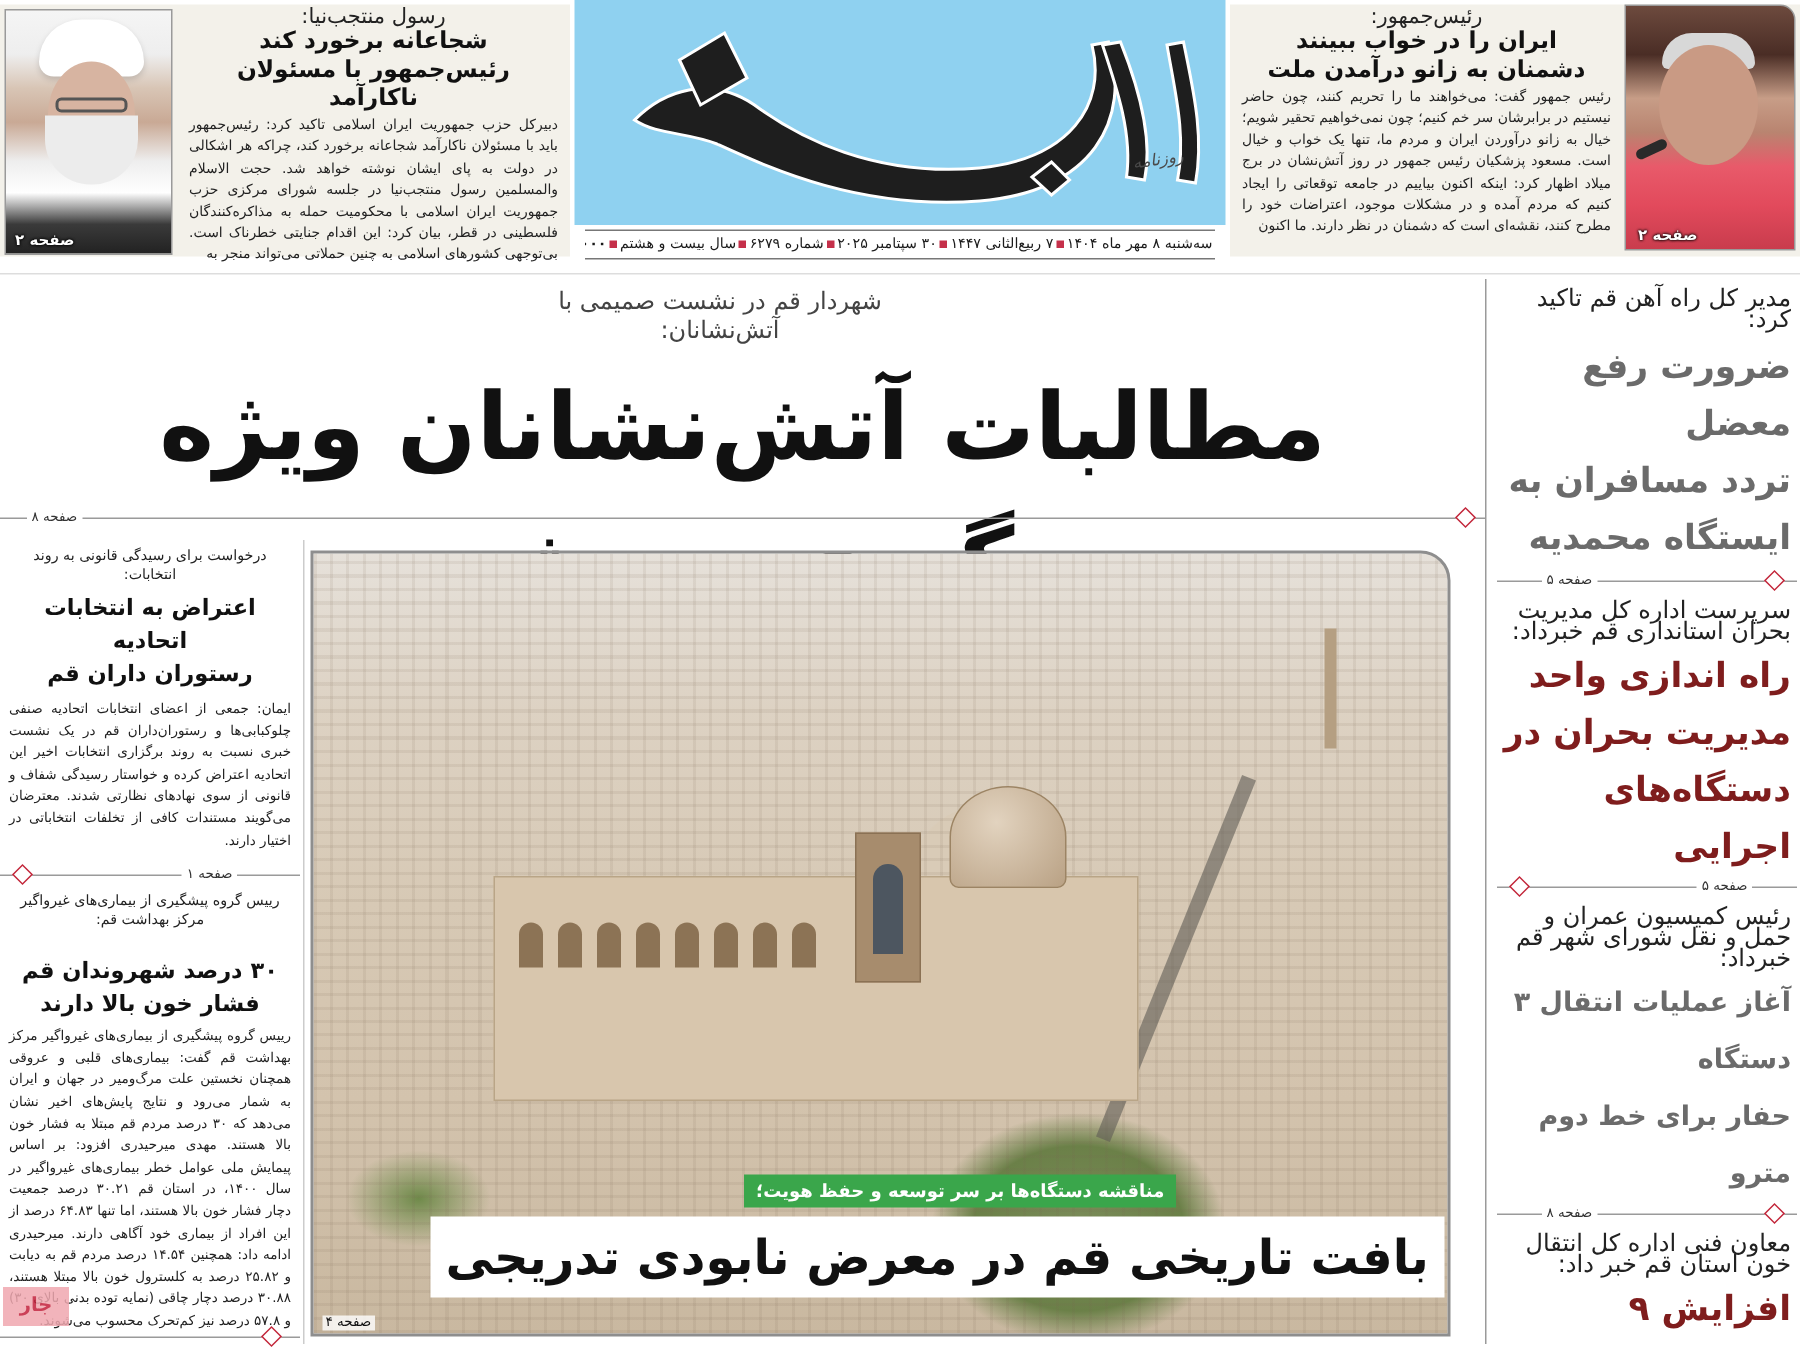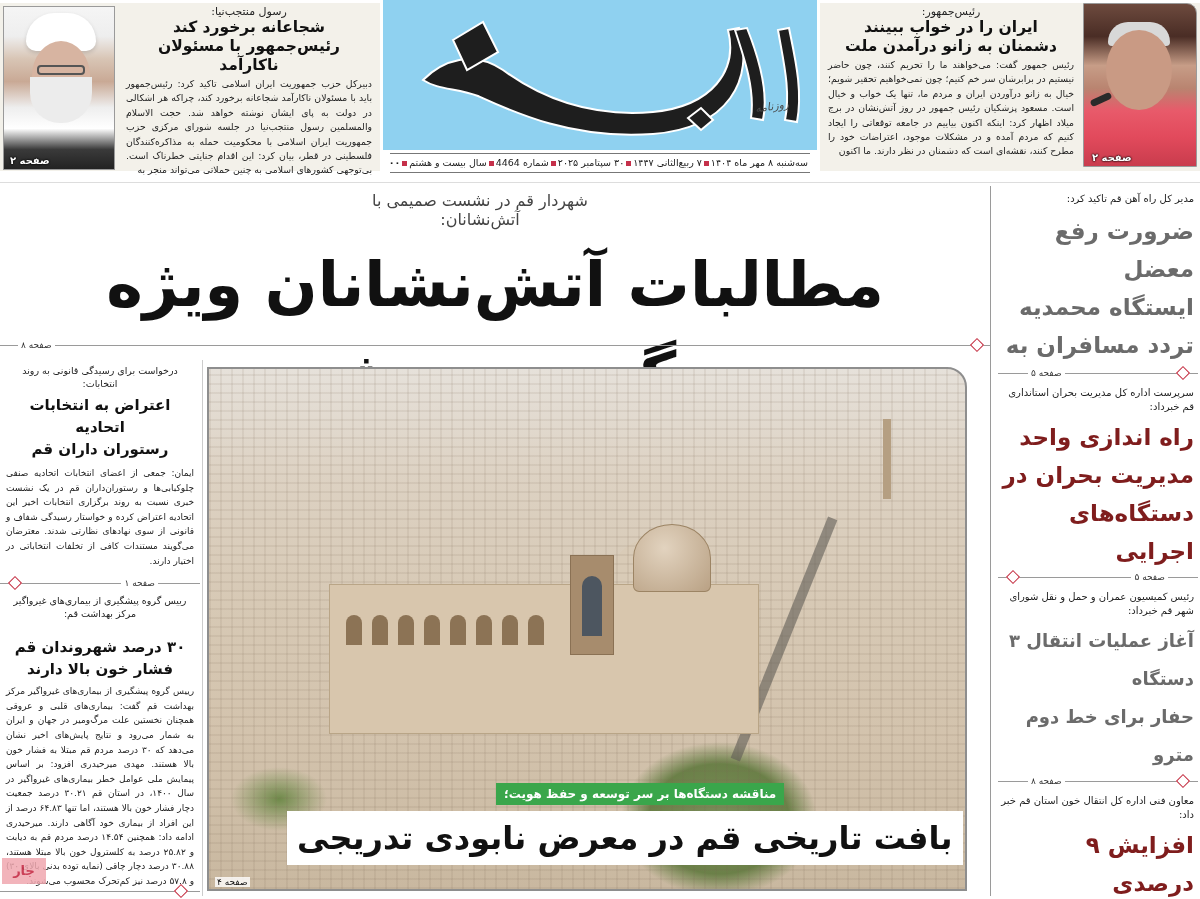--- a/index.html
+++ b/index.html
@@ -22,21 +22,21 @@
   .photo.right .face { left: 22px; top: 26px; width: 66px; height: 80px; background: #c99a84; }
   .photo.right .hair { position: absolute; left: 24px; top: 18px; width: 62px; height: 24px; background: #d8d8d8; border-radius: 30px 30px 6px 6px; }
   .photo.right .mic { position: absolute; left: 6px; top: 92px; width: 22px; height: 7px; background: #2a2a2a; border-radius: 4px; transform: rotate(-25deg); }
   .page-tag { position: absolute; bottom: 3px; font-size: 10px; color: #fff; font-weight: bold; text-shadow: 0 0 2px #000, 0 0 2px #000; }
   .photo.left .page-tag { left: 6px; }
   .photo.right .page-tag { left: 8px; }
 
   .side-text { position: absolute; top: 0; padding: 2px 6px; text-align: center; }
   .side-box.left .side-text { left: 120px; width: 258px; }
   .side-box.right .side-text { left: 2px; width: 258px; }
-  .kicker { font-size: 11px; color: #222; line-height: 13px; }
+  .kicker { font-size: 14px; color: #222; line-height: 13px; }
   .headline-sm { font-size: 15.5px; font-weight: bold; line-height: 19px; color: #111; }
   .body-text { font-size: 9.3px; line-height: 14.4px; text-align: justify; color: #222; margin-top: 2px; }
 
   .logo-box { position: absolute; left: 383px; top: 0; width: 434px; height: 150px; background: #8fd1f0; overflow: hidden; }
   .logo-box svg { position: absolute; left: 0; top: 0; }
   .logo-sub { position: absolute; left: 372px; top: 100px; font-size: 11px; color: #4a4a4a; font-style: italic; transform: rotate(-8deg); }
   .dateline { position: absolute; left: 390px; top: 153px; width: 420px; height: 20px; border-top: 1px solid #777; border-bottom: 1px solid #777; font-size: 9.5px; line-height: 18px; text-align: right; white-space: nowrap; overflow: hidden; padding-right: 2px; }
   .dateline .price { font-weight: bold; }
   .dateline .sep { display: inline-block; width: 5px; height: 5px; background: #c5304a; margin: 0 2px; vertical-align: middle; }
 
@@ -77,21 +77,21 @@
   .dome { position: absolute; left: 424px; top: 155px; width: 78px; height: 68px; background: radial-gradient(circle at 40% 35%, #e2d3bf, #b9a184); border-radius: 50% 50% 6px 6px; border: 1px solid #9c8464; }
   .minaret { position: absolute; left: 674px; top: 50px; width: 8px; height: 80px; background: #b59f82; }
   .street { position: absolute; left: 570px; top: 140px; width: 10px; height: 260px; background: #5f5b55; transform: rotate(22deg); opacity: .6; }
 
   .photo-kicker { position: absolute; left: 287px; top: 414px; height: 22px; padding: 0 8px; background: #3aa64b; color: #fff; font-size: 12px; font-weight: bold; line-height: 22px; white-space: nowrap; }
   .photo-headline { position: absolute; left: 78px; top: 442px; height: 54px; padding: 0 10px; background: #ffffff; color: #111; font-size: 32px; font-weight: bold; line-height: 54px; white-space: nowrap; letter-spacing: -0.5px; }
   .photo-page { position: absolute; left: 6px; bottom: 2px; font-size: 9px; color: #111; background: rgba(255,255,255,.8); padding: 0 2px; }
 
   
   .right-col { position: absolute; left: 998px; top: 192px; width: 200px; text-align: right; }
-  .rstory .kicker { font-size: 10px; line-height: 14px; color: #222; padding-right: 4px; text-align: right; }
+  .rstory .kicker { font-size: 16px; line-height: 14px; color: #222; padding-right: 4px; text-align: right; }
   .rstory .headline-gray { font-size: 23px; font-weight: bold; line-height: 38px; color: #6b6b6b; padding-right: 4px; }
   .rstory .headline-dark { font-size: 23px; font-weight: bold; line-height: 38px; color: #7f1d1d; padding-right: 4px; }
 
   .watermark { position: absolute; left: 2px; top: 858px; width: 44px; height: 26px; background: #f0a8b0; opacity: .85; color: #c21f3a; font-size: 13px; font-weight: bold; text-align: center; line-height: 26px; }
 </style>
 </head>
 <body>
 
 <div class="masthead">
 
@@ -115,21 +115,21 @@
     <svg width="434" height="150" viewBox="0 0 434 150">
       <path d="M40,80 C60,60 90,50 120,70 C150,92 200,118 270,112 C330,106 355,70 345,30 L356,28 C372,80 345,128 270,134 C190,140 130,112 95,96 C75,88 55,90 40,80 Z" fill="#1e1e1e" stroke="#fff" stroke-width="2"></path>
       <path d="M70,40 L100,22 L115,52 L84,70 Z" fill="#1e1e1e" stroke="#fff" stroke-width="2"></path>
       <path d="M305,118 L318,108 L330,120 L318,130 Z" fill="#1e1e1e" stroke="#fff" stroke-width="2"></path>
       <path d="M352,30 C362,60 372,90 368,118 L380,120 C386,92 376,58 364,28 Z" fill="#1e1e1e" stroke="#fff" stroke-width="2"></path>
       <path d="M395,30 C400,60 408,90 402,120 L414,122 C420,90 412,58 406,28 Z" fill="#1e1e1e" stroke="#fff" stroke-width="2"></path>
     </svg>
     <span class="logo-sub">روزنامه</span>
   </div>
   <div class="dateline">
-    <span>سه‌شنبه ۸ مهر ماه ۱۴۰۴</span><span class="sep"></span><span>۷ ربیع‌الثانی ۱۴۴۷</span><span class="sep"></span><span>۳۰ سپتامبر ۲۰۲۵</span><span class="sep"></span><span>شماره 4464</span><span class="sep"></span><span>سال بیست و هشتم</span><span class="sep"></span><span class="price">۱۰۰۰۰ تومان</span>
+    <span>سه‌شنبه ۸ مهر ماه ۱۴۰۴</span><span class="sep"></span><span>۷ ربیع‌الثانی ۱۴۴۷</span><span class="sep"></span><span>۳۰ سپتامبر ۲۰۲۵</span><span class="sep"></span><span>شماره ۶۲۷۹</span><span class="sep"></span><span>سال بیست و هشتم</span><span class="sep"></span><span class="price">۱۰۰۰۰ تومان</span>
   </div>
 
   <div class="side-box right">
     <div class="side-text">
       <div class="kicker">رئیس‌جمهور:</div>
       <div class="headline-sm">ایران را در خواب ببینند</div>
       <div class="headline-sm">دشمنان به زانو درآمدن ملت</div>
       <div class="body-text">رئیس جمهور گفت: می‌خواهند ما را تحریم کنند، چون حاضر نیستیم در برابرشان سر خم کنیم؛ چون نمی‌خواهیم تحقیر شویم؛ خیال به زانو درآوردن ایران و مردم ما، تنها یک خواب و خیال است. مسعود پزشکیان رئیس جمهور در روز آتش‌نشان در برج میلاد اظهار کرد: اینکه اکنون بیاییم در جامعه توقعاتی را ایجاد کنیم که مردم آمده و در مشکلات موجود، اعتراضات خود را مطرح کنند، نقشه‌ای است که دشمنان در نظر دارند. ما اکنون</div>
     </div>
   </div>
@@ -197,22 +197,22 @@
   <div class="dome"></div>
   <div class="photo-kicker">مناقشه دستگاه‌ها بر سر توسعه و حفظ هویت؛</div>
   <div class="photo-headline">بافت تاریخی قم در معرض نابودی تدریجی</div>
   <span class="photo-page">صفحه ۴</span>
 </div>
 
 <div class="right-col">
   <div class="rstory">
     <div class="kicker">مدیر کل راه آهن قم تاکید کرد:</div>
     <div class="headline-gray" style="margin-top:6px;">ضرورت رفع معضل</div>
+    <div class="headline-gray">تردد مسافران به</div>
     <div class="headline-gray">ایستگاه محمدیه</div>
-    <div class="headline-gray">تردد مسافران به</div>
   </div>
   <div class="diamond-rule" style="position:relative;width:200px;margin:2px 0 6px;">
     <div class="bar"></div>
     <div class="dia" style="right:10px;"></div>
     <span class="pg" style="left:30px;">صفحه ۵</span>
   </div>
 
   <div class="rstory">
     <div class="kicker">سرپرست اداره کل مدیریت بحران استانداری قم خبرداد:</div>
     <div class="headline-dark" style="margin-top:4px;">راه اندازی واحد</div>

